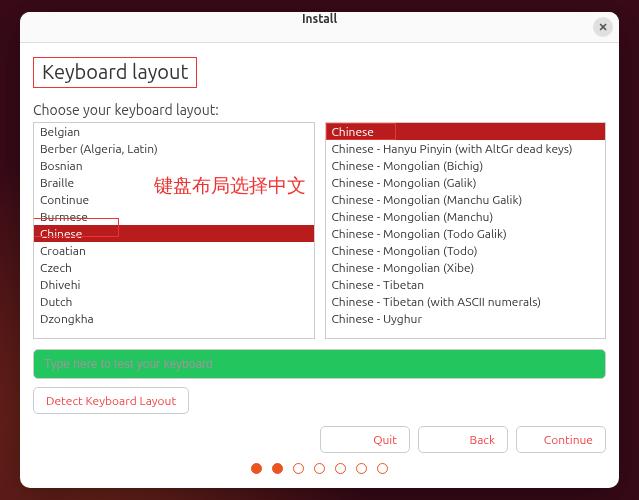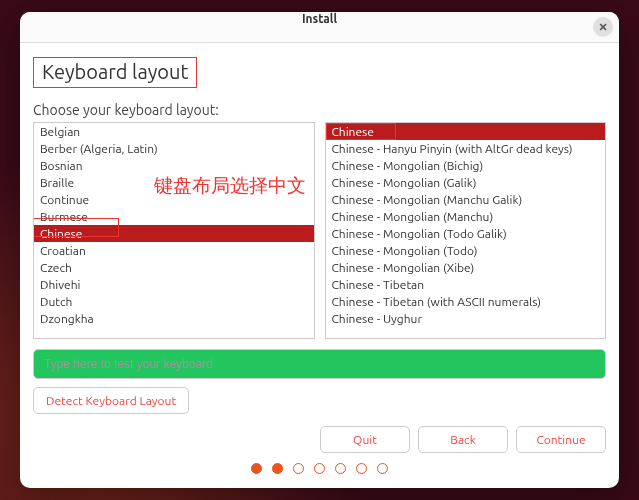--- a/index.html
+++ b/index.html
@@ -16,21 +16,21 @@
   .list-inner{position:absolute;inset:0;overflow:hidden}
   .item{padding:1px 6px;line-height:15px;white-space:nowrap}
   .item.sel{background:#b91c1c;color:#fff}
   .annot{font-size:19px;color:#e33;font-weight:500}
   .test-row{margin-top:10px}
   .test-input{width:100%;box-sizing:border-box;border:1px solid #ccc;border-radius:5px;padding:7px 10px;font-size:12px;color:#333;background:#22c55e}
   .test-input::placeholder{color:#999}
   .detect-row{margin-top:8px}
   .btn{display:inline-block;border:1px solid #ccc;border-radius:5px;padding:6px 12px;font-size:12px;color:#ef4444;background:#fff;cursor:pointer}
   .footer{margin-top:auto;display:flex;justify-content:flex-end;gap:8px;padding-top:12px}
-  .footer .btn{min-width:64px;text-align:center}
+  .footer .btn{min-width:64px;text-align:right}
   .dots{display:flex;justify-content:center;gap:10px;padding:10px 0 4px}
   .dot{width:9px;height:9px;border-radius:50%;border:1.5px solid #e95420;background:transparent}
   .dot.fill{background:#e95420}
   .right-box{position:absolute;left:0;top:0;border:1.5px solid #e33;width:68px;height:15px;pointer-events:none}
   .left-hl-box{position:absolute;left:-1px;top:95px;width:84px;height:17px;border:1.5px solid #e33;pointer-events:none}
   .annot-pos{position:absolute;left:120px;top:50px;pointer-events:none}
 </style>
 </head>
 <body>
 <div class="bg"></div>

